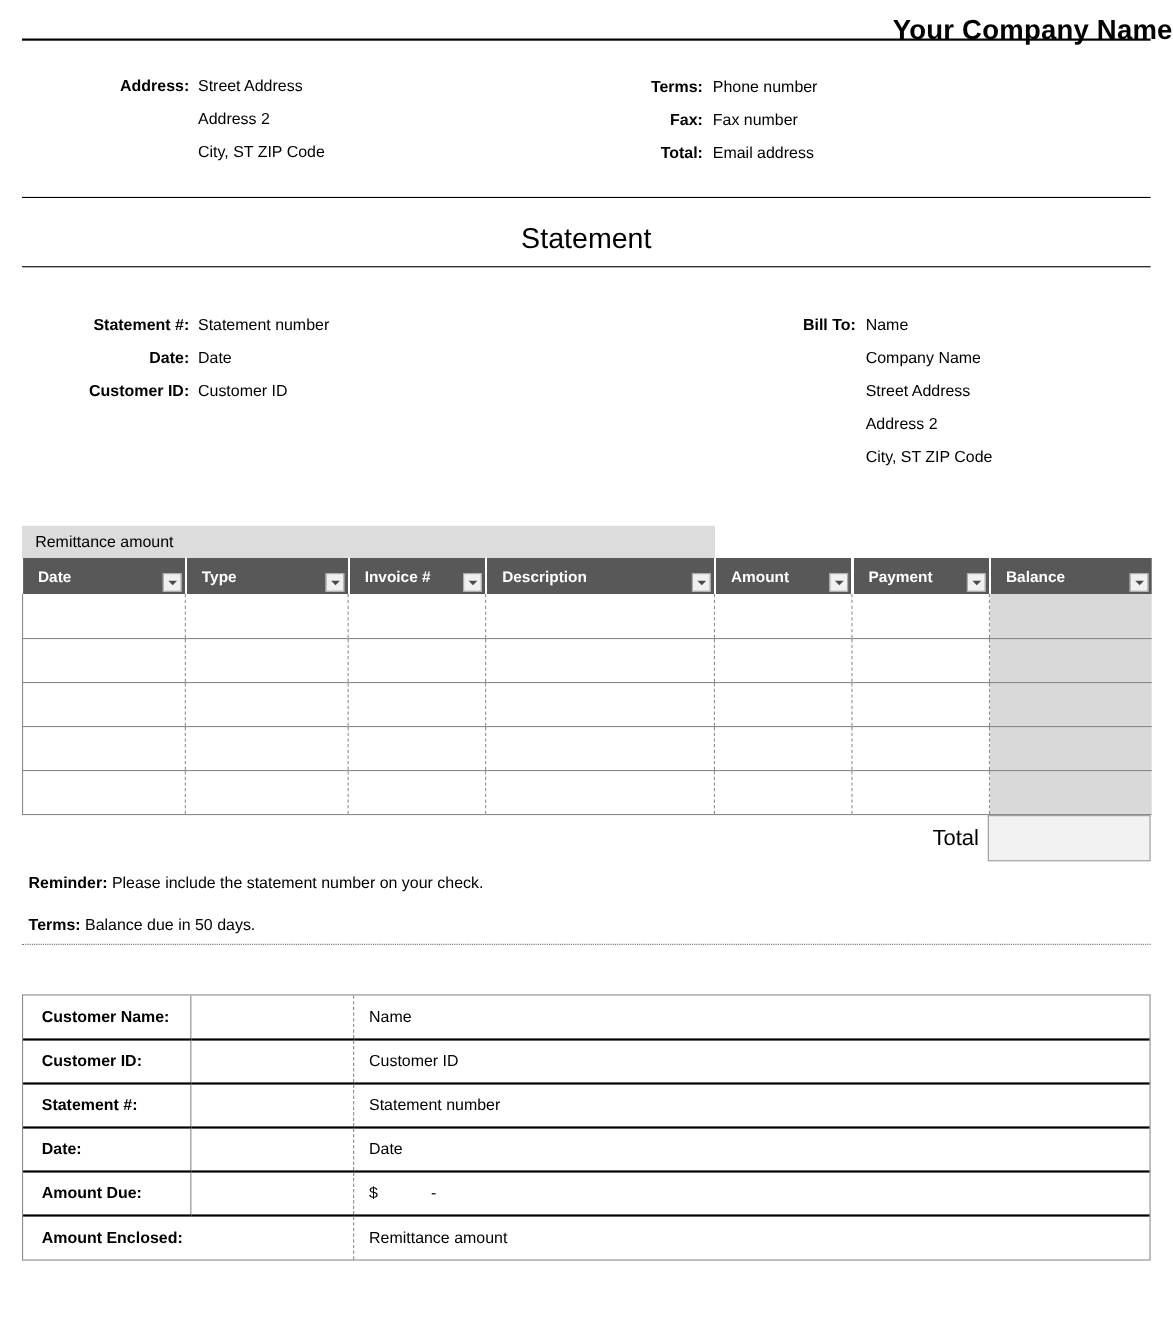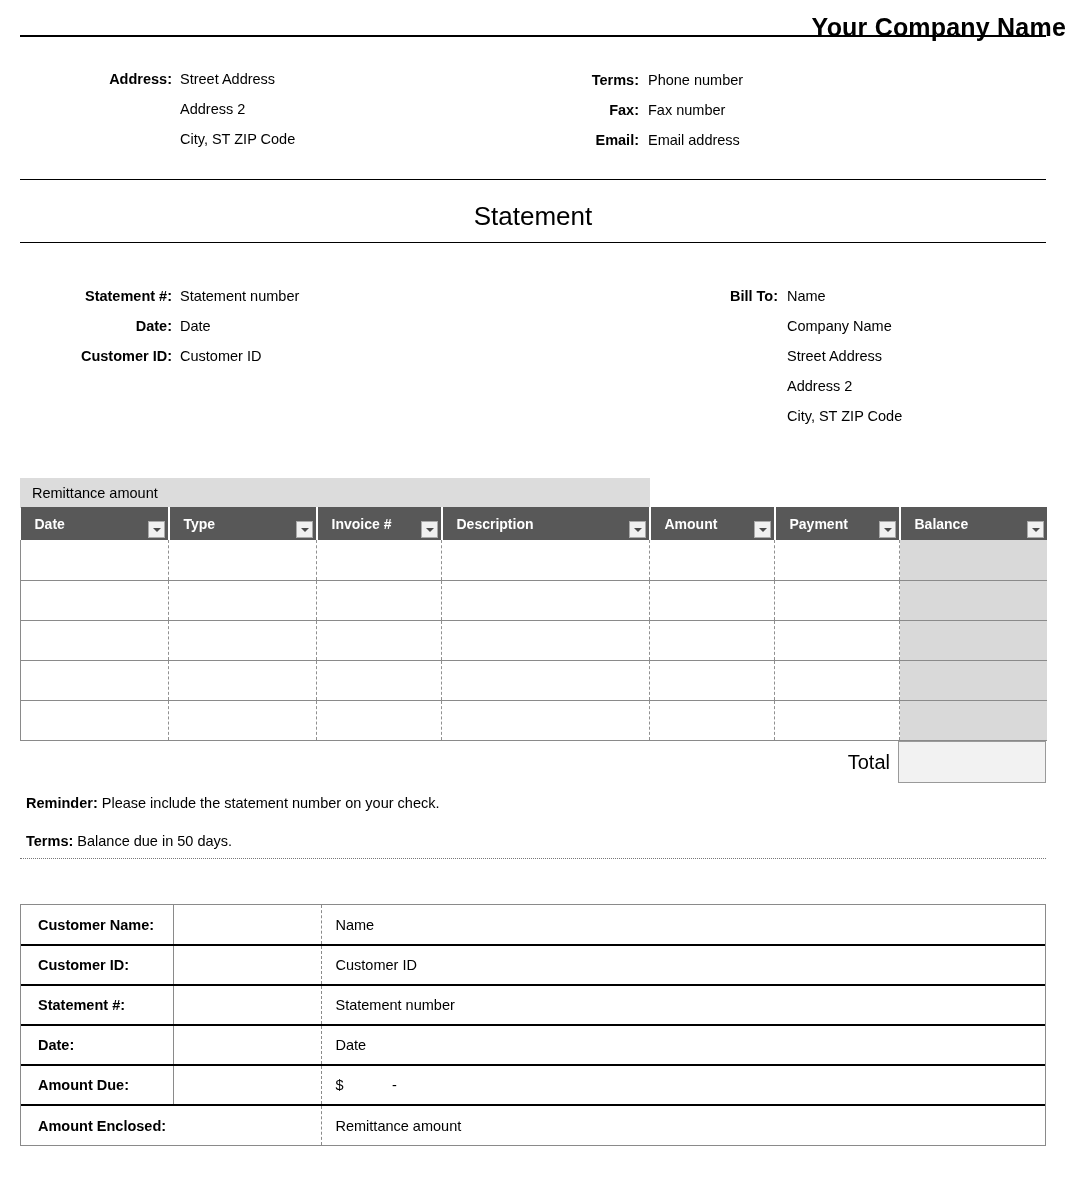--- a/index.html
+++ b/index.html
@@ -264,21 +264,21 @@
     <span class="kv-label addr-label"></span><span class="kv-val addr-val">City, ST  ZIP Code</span>
   </div>
 
   <div class="kv-row" style="left:495px; top:34px;">
     <span class="kv-label ph-label">Terms:</span><span class="kv-val ph-val">Phone number</span>
   </div>
   <div class="kv-row" style="left:495px; top:64px;">
     <span class="kv-label ph-label">Fax:</span><span class="kv-val ph-val">Fax number</span>
   </div>
   <div class="kv-row" style="left:495px; top:94px;">
-    <span class="kv-label ph-label">Email:</span><span class="kv-val ph-val">Email address</span>
+    <span class="kv-label ph-label">Total:</span><span class="kv-val ph-val">Email address</span>
   </div>
 </div>
 
 <div class="rule-thin"></div>
 <div class="statement-title">Statement</div>
 <div class="rule-thin"></div>
 
 <div class="meta-block">
   <div class="kv-row" style="left:20px; top:44px;">
     <span class="kv-label meta-label">Statement #:</span><span class="kv-val meta-val">Statement number</span>

